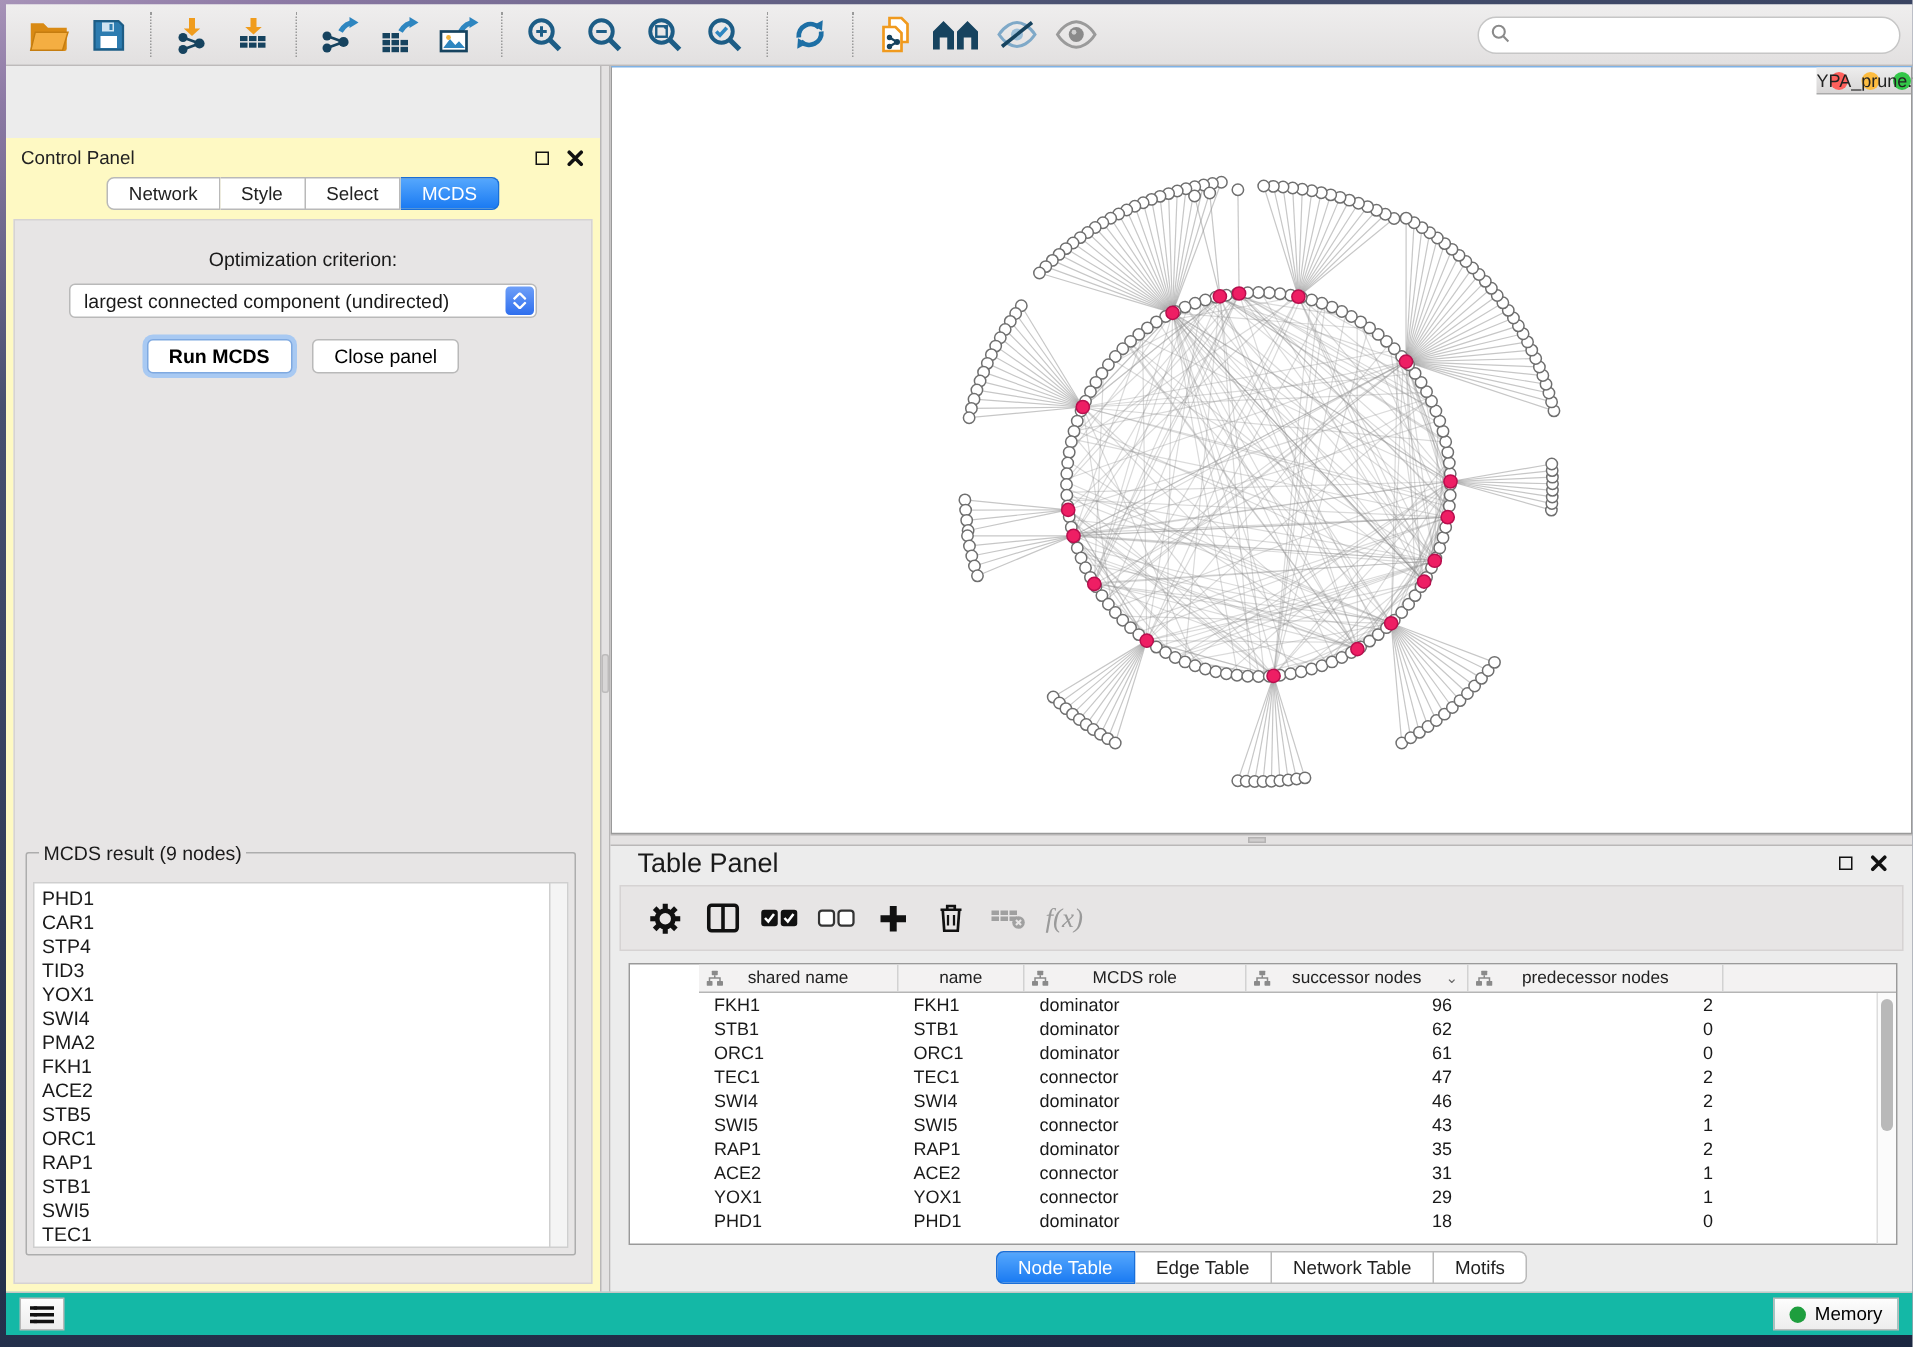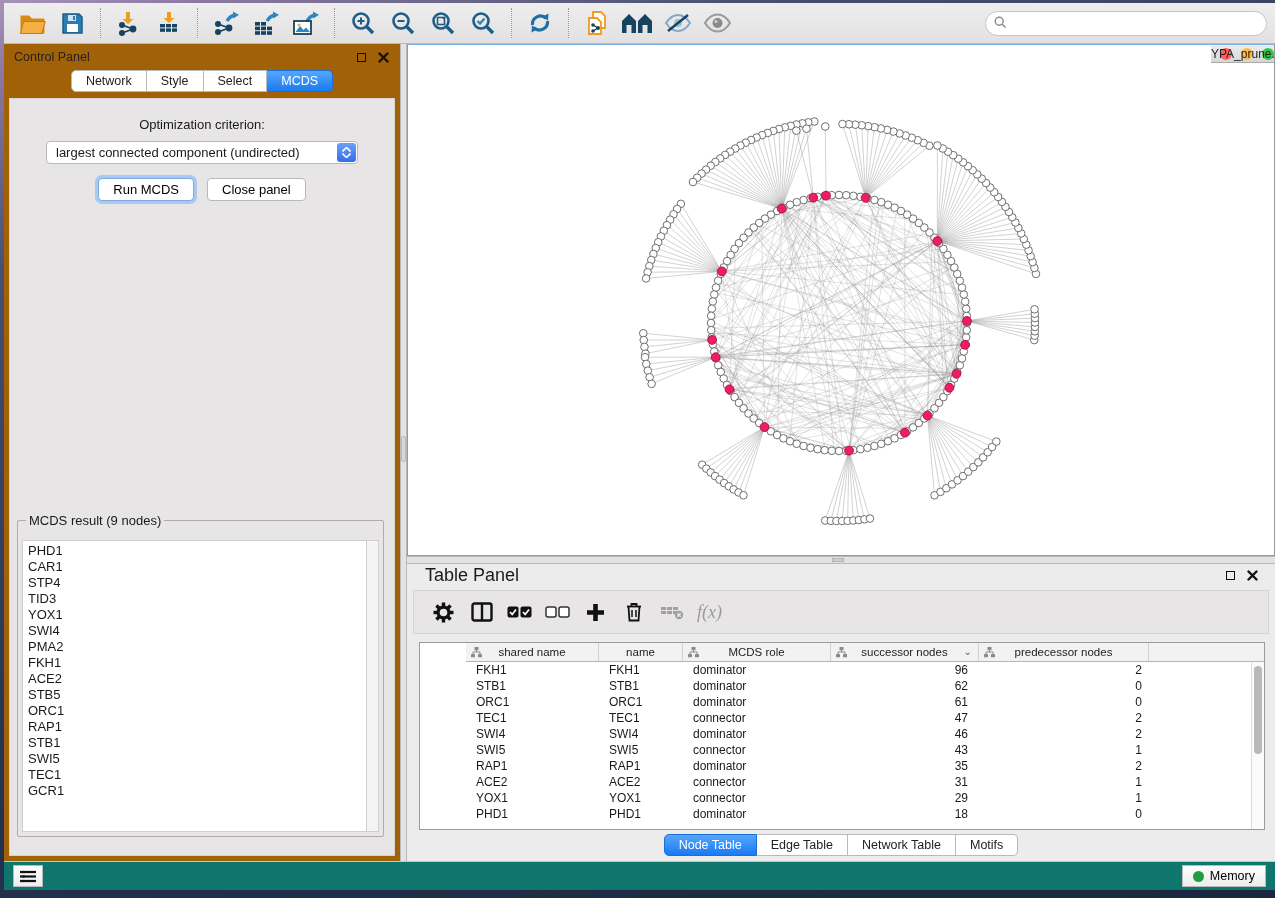--- a/index.html
+++ b/index.html
@@ -23,21 +23,21 @@
   .searchwrap { margin-left:auto; position:relative; width:282px; height:25px; }
   .searchwrap input { width:100%; height:100%; border:1px solid #c6c6c6; border-radius:13px;
           background:#fff; padding:0 10px 0 28px; font-size:12px; outline:none;
           font-family:"Liberation Sans",sans-serif; }
   .searchwrap svg { position:absolute; left:9px; top:5px; }
 
   
   .content { flex:1; display:flex; min-height:0; }
 
   
-  .control-panel { width:396px; flex:none; background:#a16207; position:relative; }
+  .control-panel { width:396px; flex:none; background:#fef9c3; position:relative;margin-top:48px; }
   .cp-head { height:26px; display:flex; align-items:center; padding:0 10px; }
   .cp-title { font-size:12.5px; color:#222; }
   .winbtns { margin-left:auto; display:flex; align-items:center; gap:8px; }
   .wbtn { background:none; border:none; display:flex; align-items:center; justify-content:center;
           width:14px; height:14px; cursor:default; }
   .float-sq { width:9px; height:9px; border:1.6px solid #111; display:inline-block; }
 
   .seg { display:flex; justify-content:center; }
   .seg-tab { font-size:12.5px; padding:3px 14px; background:#fff; border:1px solid #b9b9b9;
              border-left:none; color:#222; cursor:default; }
@@ -51,21 +51,21 @@
   .select { position:relative; margin:9px auto 0; width:312px; height:23px; background:#fff;
             border:1px solid #b9b9b9; border-radius:4px; display:flex; align-items:center;
             font-size:13px; padding-left:9px; cursor:default; }
   .stepper { position:absolute; right:1px; top:1px; bottom:1px; width:19px; border-radius:3px;
              background:linear-gradient(#6e9ff8,#2f6fee); display:flex; flex-direction:column;
              align-items:center; justify-content:center; gap:1px; }
   .stepper svg { display:block; }
   .btnrow { display:flex; justify-content:center; gap:13px; margin-top:14px; }
   .pbtn { font-size:13px; font-family:"Liberation Sans",sans-serif; background:#fff;
           border:1px solid #b9b9b9; border-radius:4px; padding:3px 14px; cursor:default; }
-  .pbtn.focused { box-shadow:0 0 0 3px #a8c9f2; border-color:#7fa9e0; }
+  .pbtn.focused { box-shadow:0 0 0 3px #a8c9f2; border-color:#7fa9e0;font-weight:bold; }
 
   fieldset.result { position:absolute; left:7px; right:10px; top:414px; bottom:18px;
             border:1px solid #adadad; border-radius:2px; padding:3px; }
   fieldset.result legend { font-size:13px; padding:0 3px; margin-left:5px; }
   .listbox { position:absolute; left:4px; right:17px; top:12px; bottom:4px; background:#fff;
              border:1px solid #cfcfcf; border-right:none; overflow:hidden; padding:2px 0 0 5px; }
   .list-item { font-size:13px; line-height:16px; white-space:pre; }
   .list-scroll { position:absolute; right:4px; top:12px; bottom:4px; width:13px;
              background:#f4f4f4; border:1px solid #cfcfcf; }
 
@@ -115,21 +115,21 @@
   .trow { display:flex; height:16px; align-items:center; }
   .td { font-size:12px; flex:none; padding-left:10px; white-space:nowrap; overflow:hidden; }
   .td.num { text-align:right; padding-left:0; }
   .tscroll { position:absolute; right:0; top:19px; bottom:0; width:13px; background:#fbfbfb;
              border-left:1px solid #ddd; }
   .tthumb { position:absolute; left:2px; right:2px; top:4px; height:88px; background:#b9b9b9;
             border-radius:5px; }
   .tp-tabs { position:absolute; left:0; right:0; top:270px; }
 
   
-  .statusbar { height:29px; flex:none; background:#0f766e; border-top:1px solid #c6c6c6;
+  .statusbar { height:29px; flex:none; background:#14b8a6; border-top:1px solid #c6c6c6;
                display:flex; align-items:center; padding:0 9px; }
   .sbtn { background:linear-gradient(#fdfdfd,#ededed); border:1px solid #b9b9b9;
           height:22px; display:flex; align-items:center; gap:6px; padding:0 6px;
           font-size:12.5px; font-family:"Liberation Sans",sans-serif; cursor:default; }
   .sbtn.mem { margin-left:auto; padding:0 10px; }
   .dot { width:11px; height:11px; border-radius:50%; background:#1e9e3e; }
 </style>
 </head>
 <body>
 

